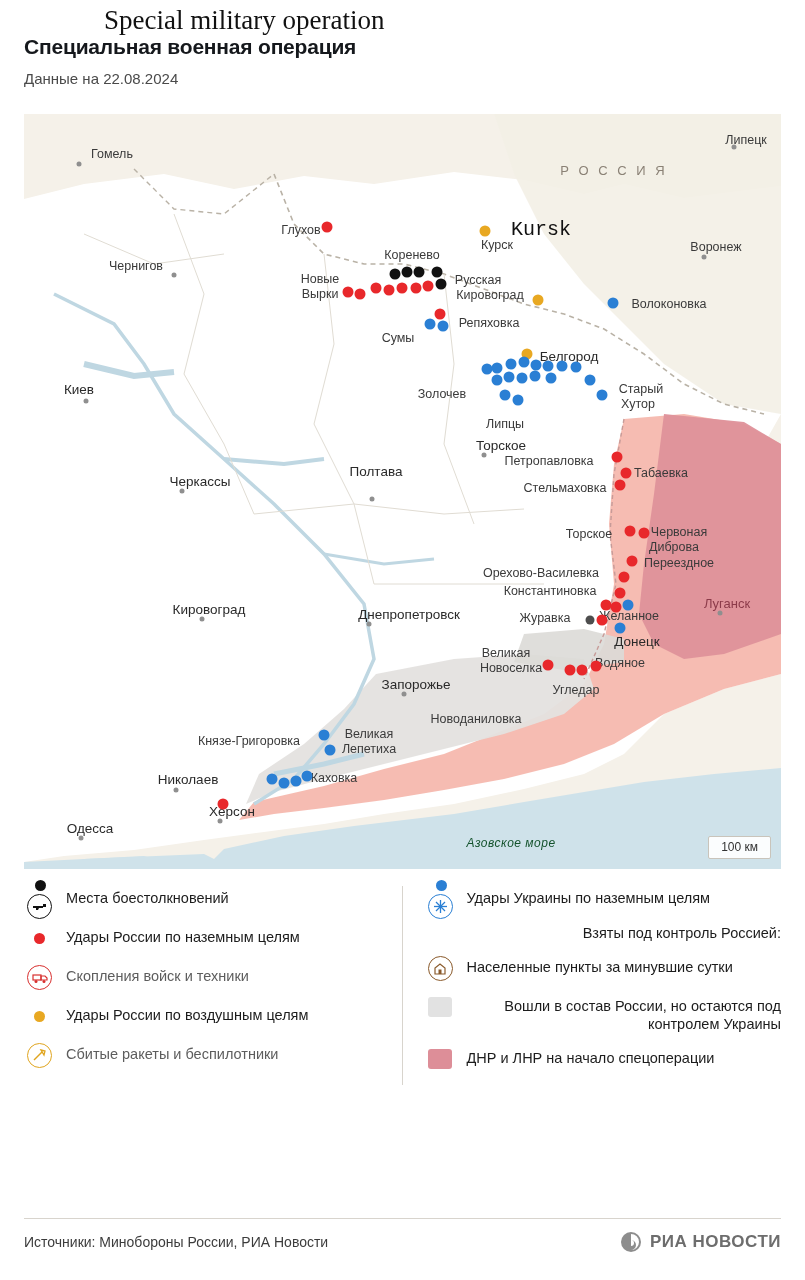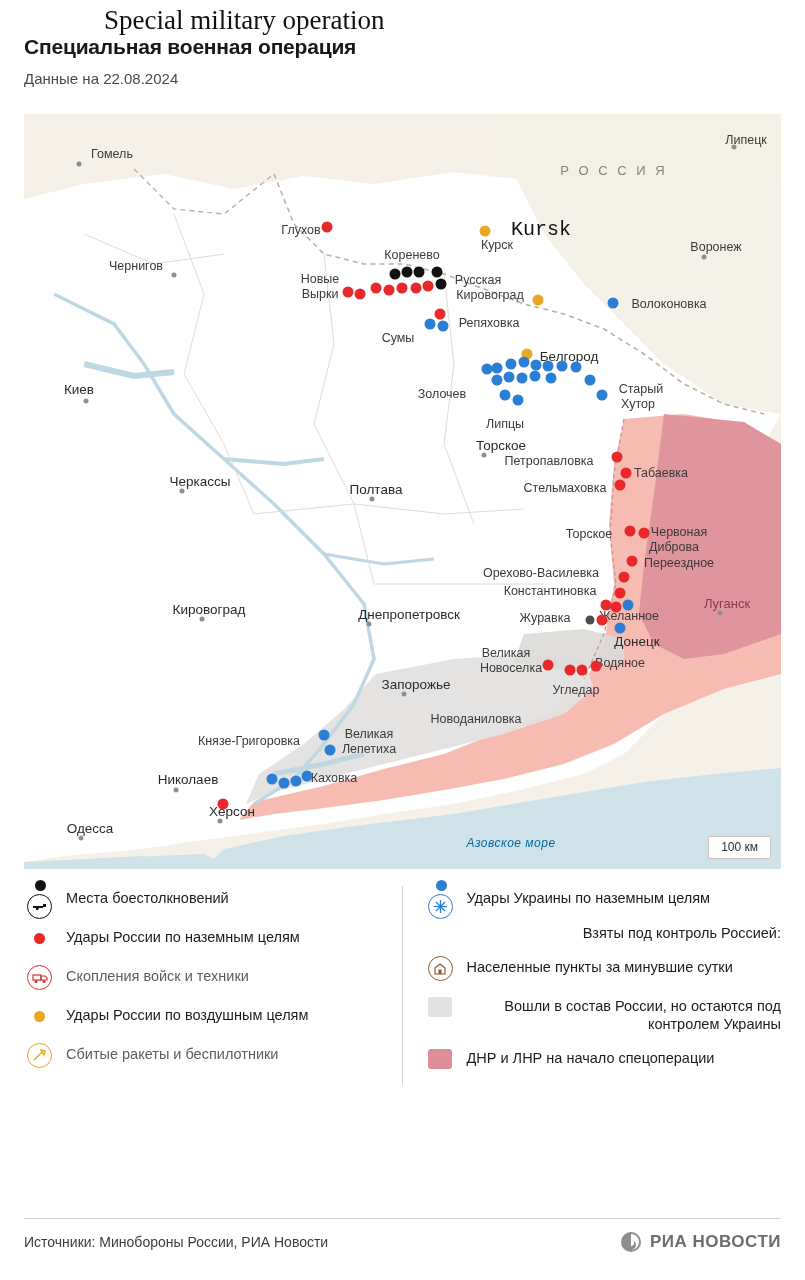--- a/index.html
+++ b/index.html
@@ -60,21 +60,21 @@
   }
   .mlabel.big { font-size: 13.5px; color: #2a2a2a; }
   .mlabel.country {
     font-size: 13px;
     letter-spacing: 3px;
     color: #8a8175;
   }
   .mlabel.sea {
     font-size: 12px;
     font-style: italic;
-    color: #0369a1;
+    color: #14532d;
     letter-spacing: 0.5px;
   }
   .mlabel.kursk-en {
     font-family: Liberation Mono, monospace;
     font-size: 20px;
     color: #111;
   }
   .mlabel.lugansk { color: #8c3b4a; font-size: 13px; }
 
   .citydot {
@@ -272,21 +272,21 @@
         <div class="mlabel big" style="left: 545px; top: 242px;">Белгород</div>
         <div class="mlabel big" style="left: 55px; top: 275px;">Киев</div>
         <div class="mlabel" style="left: 418px; top: 280px;">Золочев</div>
         <div class="mlabel" style="left: 617px; top: 275px;">Старый</div>
         <div class="mlabel" style="left: 614px; top: 290px;">Хутор</div>
         <div class="mlabel" style="left: 481px; top: 310px;">Липцы</div>
         <div class="mlabel big" style="left: 477px; top: 331px;">Торское</div>
         <div class="mlabel" style="left: 525px; top: 347px;">Петропавловка</div>
         <div class="mlabel" style="left: 637px; top: 359px;">Табаевка</div>
         <div class="mlabel big" style="left: 176px; top: 367px;">Черкассы</div>
-        <div class="mlabel big" style="left: 352px; top: 375px;">Полтава</div>
+        <div class="mlabel big" style="left: 352px; top: 357px;">Полтава</div>
         <div class="mlabel" style="left: 541px; top: 374px;">Стельмаховка</div>
         <div class="mlabel" style="left: 565px; top: 420px;">Торское</div>
         <div class="mlabel" style="left: 655px; top: 418px;">Червоная</div>
         <div class="mlabel" style="left: 650px; top: 433px;">Диброва</div>
         <div class="mlabel" style="left: 517px; top: 459px;">Орехово-Василевка</div>
         <div class="mlabel" style="left: 655px; top: 449px;">Переездное</div>
         <div class="mlabel" style="left: 526px; top: 477px;">Константиновка</div>
         <div class="mlabel big" style="left: 185px; top: 495px;">Кировоград</div>
         <div class="mlabel big" style="left: 385px; top: 500px;">Днепропетровск</div>
         <div class="mlabel lugansk big" style="left: 703px; top: 489px;">Луганск</div>

